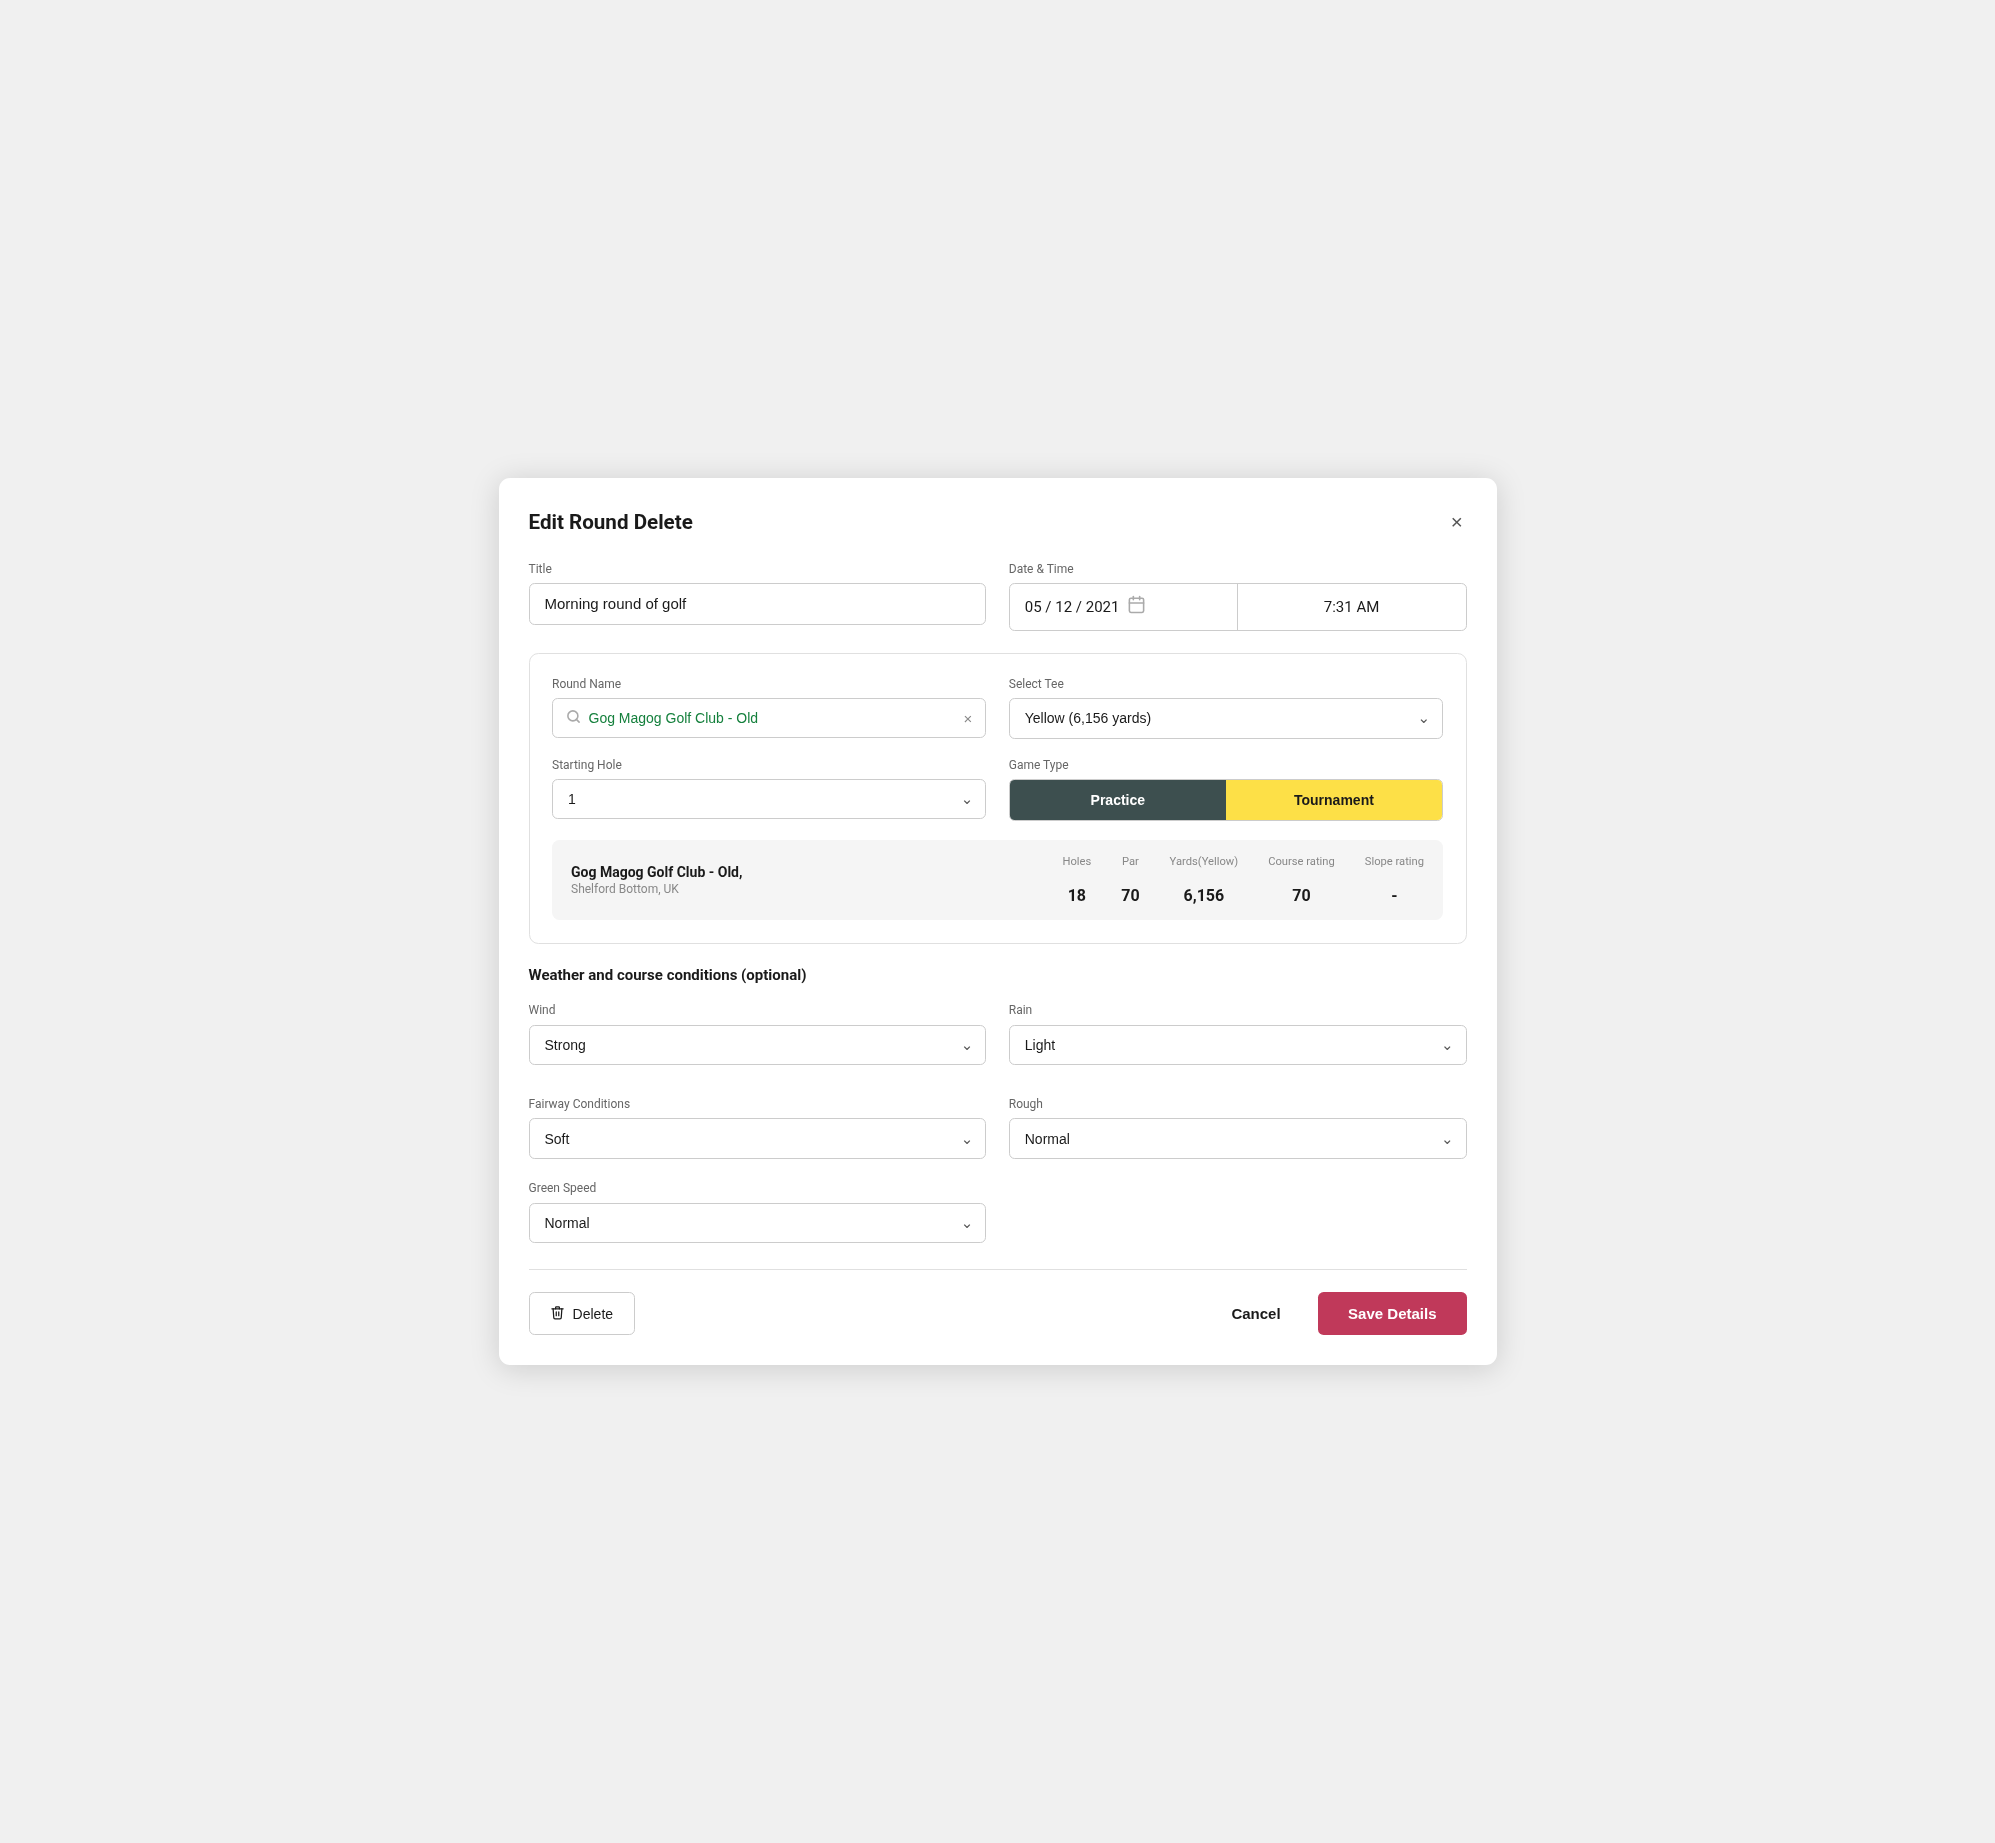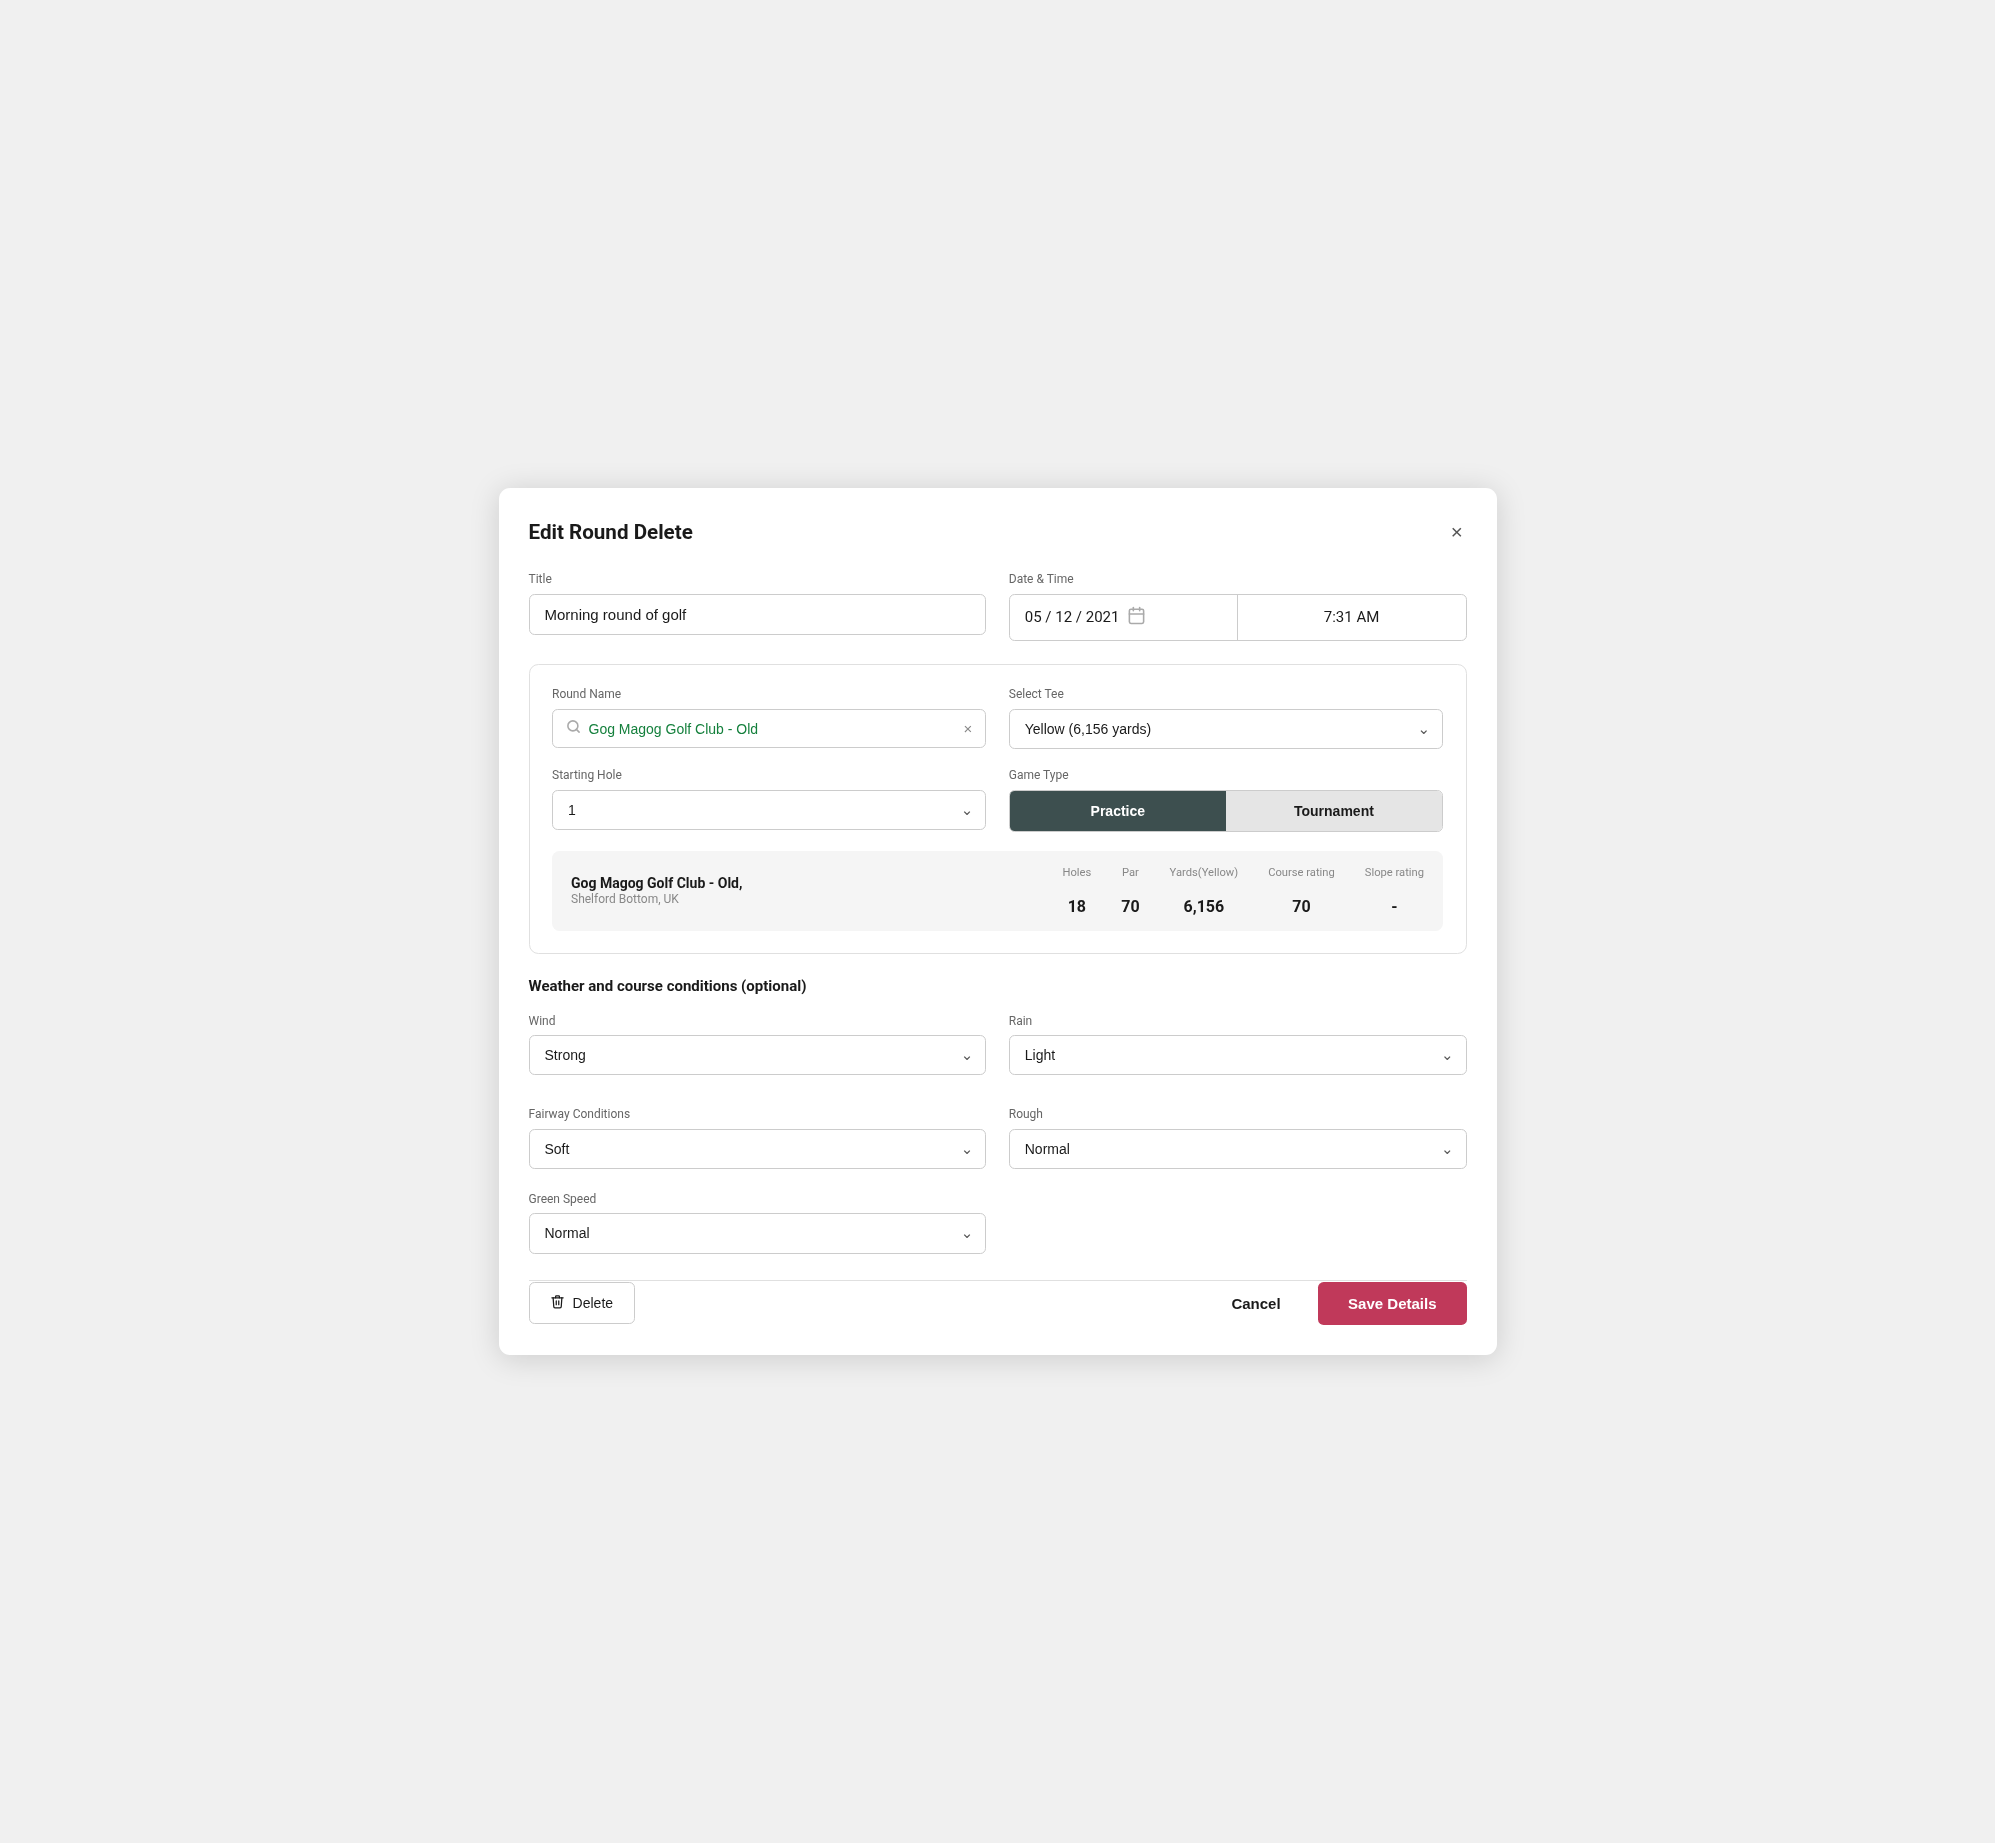--- a/index.html
+++ b/index.html
@@ -175,21 +175,21 @@
       font-weight: 600;
       cursor: pointer;
       border: none;
       outline: none;
     }
     .toggle-btn.active {
       background: #3d4f4f;
       color: #fff;
     }
     .toggle-btn.inactive {
-      background: #e5e5e5;
+      background: #fde047;
       color: #1a1a1a;
     }
     .course-info-bar {
       background: #f5f5f5;
       border-radius: 7.5px;
       padding: 15px 19px;
       display: flex;
       align-items: center;
       gap: 30px;
     }
@@ -237,21 +237,21 @@
     .two-col-conditions {
       display: grid;
       grid-template-columns: 1fr 1fr;
       gap: 22.5px;
       margin-bottom: 32px;
     }
     .footer-row {
       display: flex;
       align-items: center;
       justify-content: space-between;
-      padding-top: 1px;
+      padding-top: 22px;
       border-top: 1.4px solid #e0e0e0;
     }
     .delete-btn {
       display: flex;
       align-items: center;
       gap: 7.5px;
       border: 1.4px solid #ccc;
       background: #fff;
       border-radius: 5.6px;
       padding: 11.2px 20.6px;

